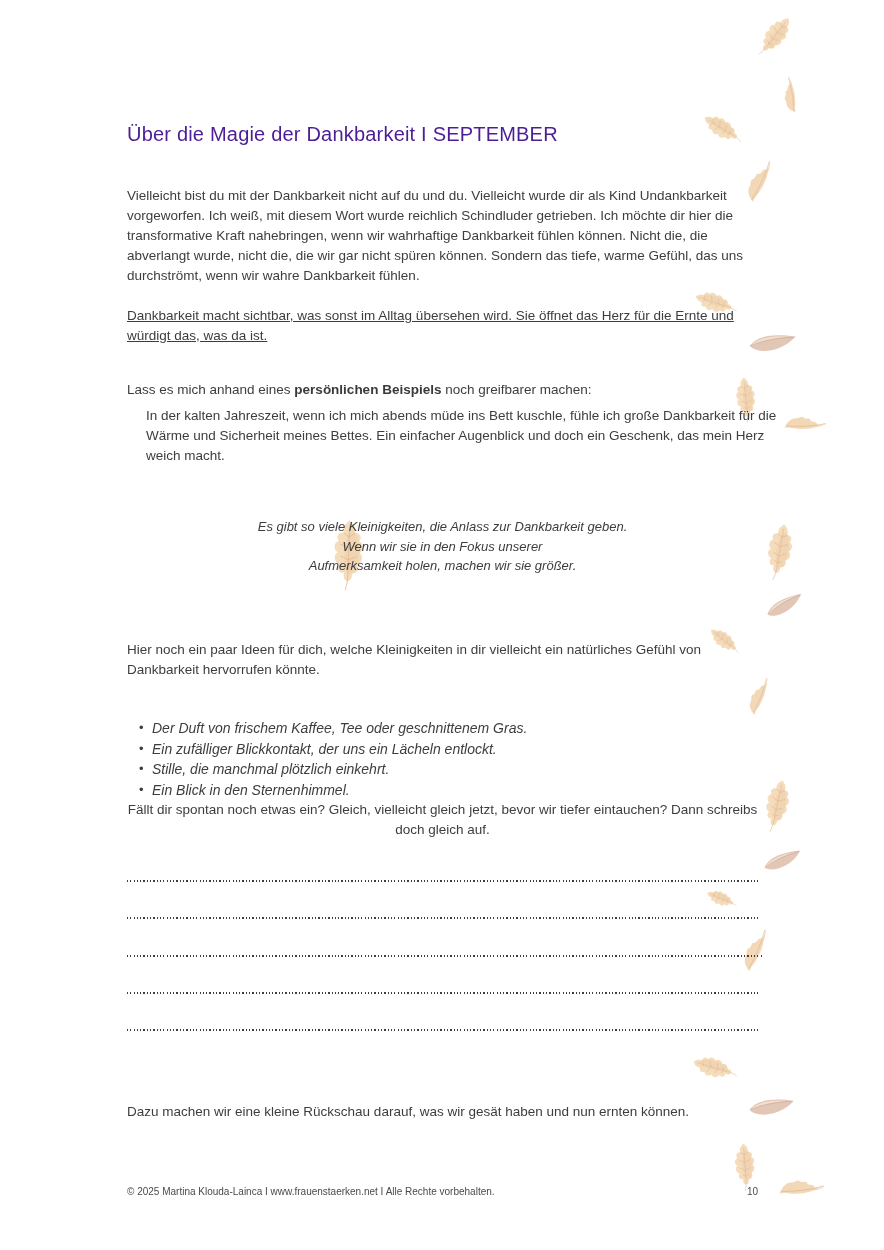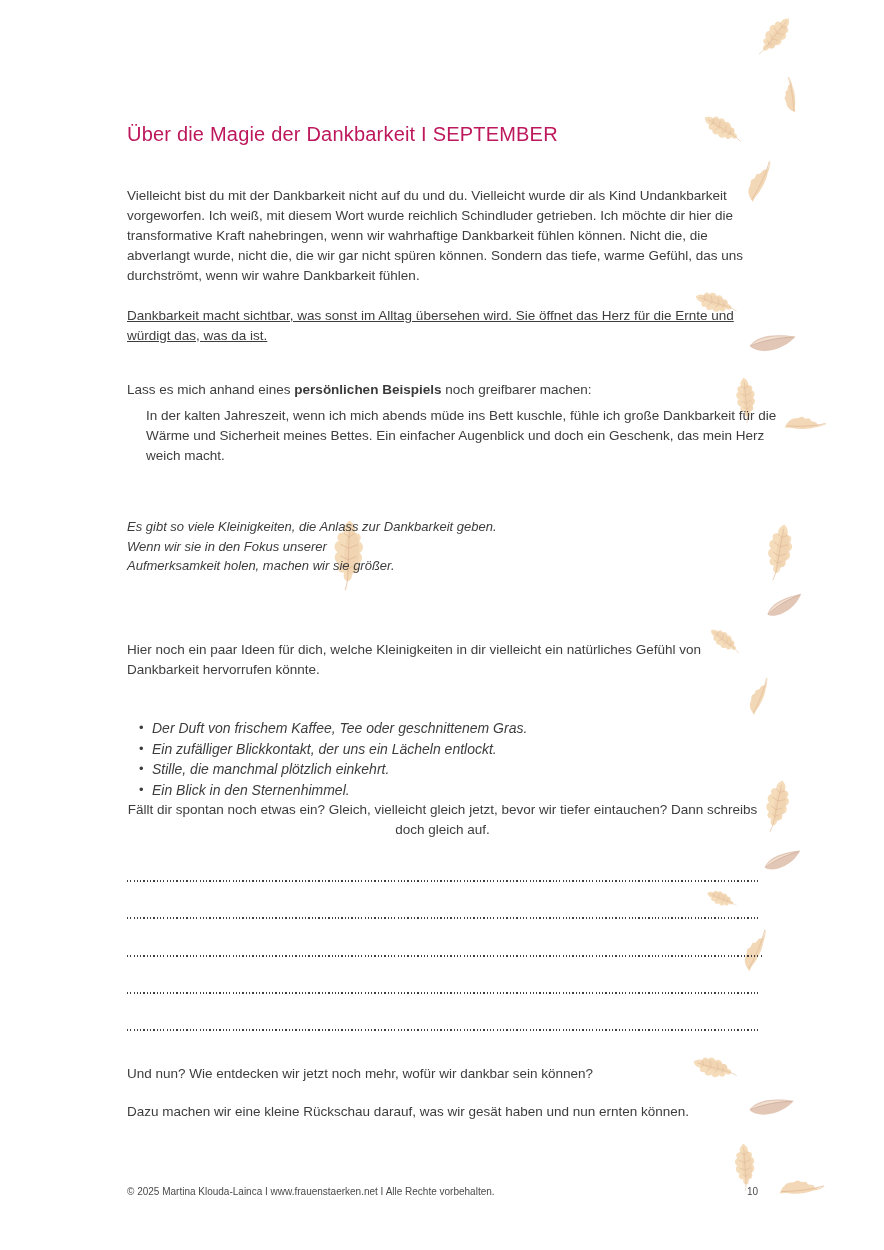--- a/index.html
+++ b/index.html
@@ -5,30 +5,30 @@
   html,body{margin:0;padding:0;}
   body{
     width:884px;height:1250px;background:#ffffff;position:relative;
     font-family:"Liberation Sans", sans-serif;color:#3d3d3d;overflow:hidden;
   }
   .page{position:absolute;inset:0;}
   
   .abs{position:absolute;left:127px;width:631px;margin:0;}
   h1.title{
     top:121px;font-size:20px;font-weight:400;line-height:26px;
-    letter-spacing:.2px;color:#be185d;
+    letter-spacing:.2px;color:#4c1d95;
   }
   p.body{font-size:13.5px;line-height:20px;font-weight:400;}
   p.body strong{font-weight:700;color:#3a3a3a;}
   .p-intro{top:186px;}
   .p-visible{top:306px;text-decoration:underline;}
   .p-example-lead{top:380px;}
   .p-example{top:406px;margin-left:19px;}
   .quote{
-    top:517px;text-align:left;font-style:italic;font-size:13px;
+    top:517px;text-align:center;font-style:italic;font-size:13px;
     line-height:19.5px;color:#3c3c3c;
   }
   .p-ideas{top:640px;}
   ul.idea-list{
     top:718px;list-style:none;padding:0;font-style:italic;font-size:14px;
   }
   ul.idea-list li{position:relative;padding-left:25px;line-height:20.6px;}
   ul.idea-list li::before{
     content:"\2022";position:absolute;left:12px;top:0;font-style:normal;
     font-size:13px;color:#3d3d3d;
@@ -166,21 +166,20 @@
   </ul>
 
   <p class="abs body p-spontan">Fällt dir spontan noch etwas ein? Gleich, vielleicht gleich jetzt, bevor wir tiefer eintauchen? Dann schreibs doch gleich auf.</p>
 
   <div class="wline wl-1"></div>
   <div class="wline wl-2"></div>
   <div class="wline wl-3"></div>
   <div class="wline wl-4"></div>
   <div class="wline wl-5"></div>
 
-  <p class="abs body p-andnow">Und nun? Wie entdecken wir jetzt noch mehr, wofür wir dankbar sein können?</p>
 
   <p class="abs body p-conclusion">Dazu machen wir eine kleine Rückschau darauf, was wir gesät haben und nun ernten können.</p>
 
   <div class="abs footer">
     <span>© 2025 Martina Klouda-Lainca I www.frauenstaerken.net I Alle Rechte vorbehalten.</span>
     <span class="pagenum">10</span>
   </div>
 
 </div>
 

